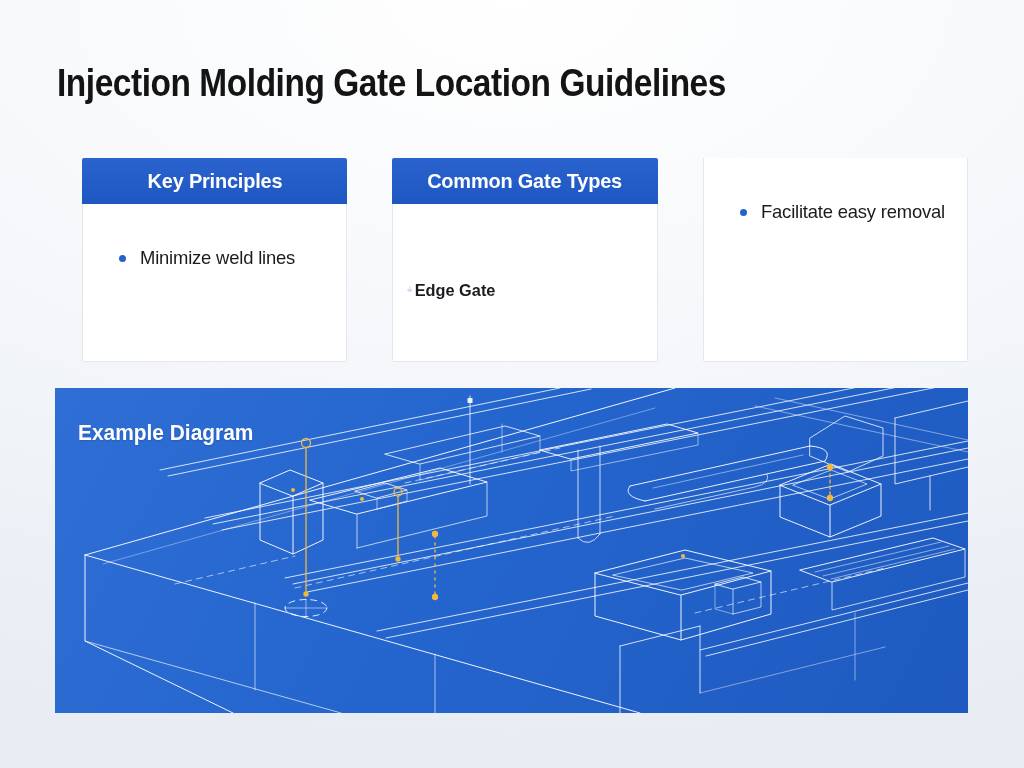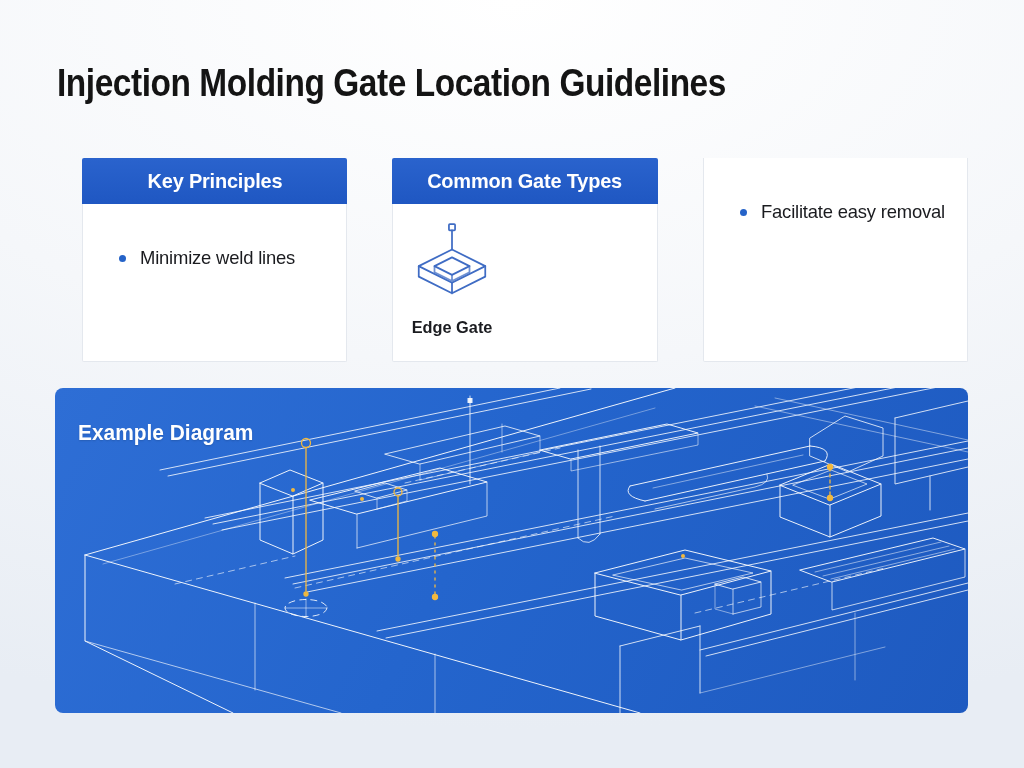--- a/index.html
+++ b/index.html
@@ -48,33 +48,33 @@
     width: 7px; height: 7px; border-radius: 50%; background: #2563c8;
     margin-right: 14px; flex: 0 0 auto;
   }
   ul.bullets li .txt { transform: scaleX(0.97); transform-origin: left center; white-space: nowrap; }
 
   
   .gate-types {
     display: flex; justify-content: space-between; padding: 14px 14px 0 14px; height: 100%;
   }
   .gate {
-    display: flex; flex-direction: column; align-items: center; width: 90px;
+    display: flex; flex-direction: row; align-items: center; width: 90px;
   }
   .gate svg { width: 88px; height: 98px; display: block; }
   .gate-label {
     margin-top: 2px; font-size: 17px; font-weight: 600; color: #1b1c20; white-space: nowrap;
     transform: scaleX(0.96);
   }
 
   
   .diagram-panel {
     position: absolute; left: 55px; top: 388px; width: 913px; height: 325px;
     background: linear-gradient(118deg, #2e6ed5 0%, #2465cd 45%, #1e5ac0 100%);
-    border-radius: 8px; overflow: hidden;
+    border-radius: 0; overflow: hidden;
   }
   .diagram-title {
     position: absolute; left: 23px; top: 32px; color: #ffffff;
     font-size: 22px; font-weight: 700; z-index: 2; white-space: nowrap;
     transform: scaleX(0.95); transform-origin: left center;
     text-shadow: 0 1px 2px rgba(0,0,0,0.15);
   }
   .diagram-panel svg.blueprint { position: absolute; inset: 0; }
 </style>
 </head>

